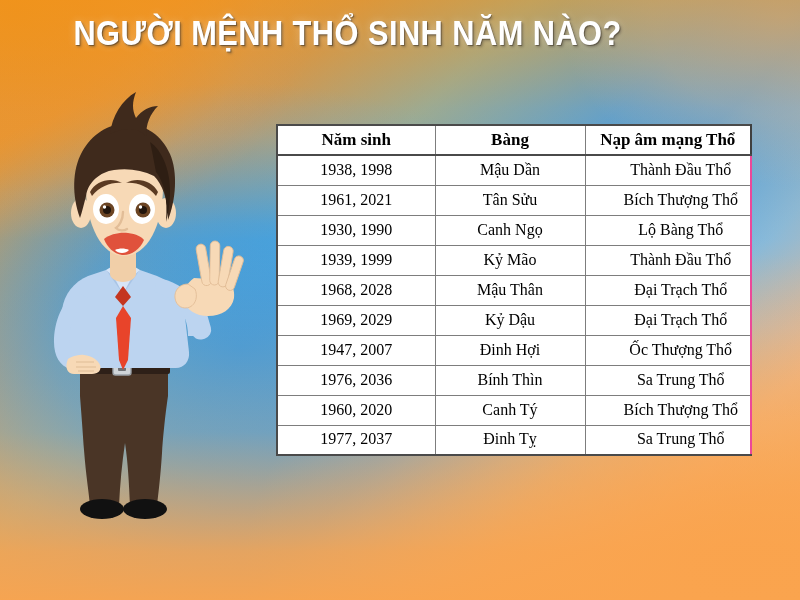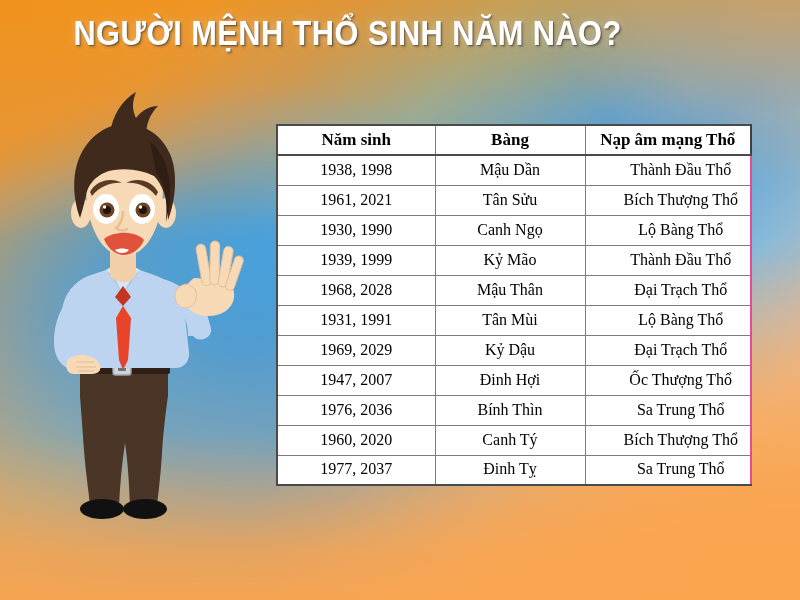--- a/index.html
+++ b/index.html
@@ -333,25 +333,20 @@
           <td>1939, 1999</td>
           <td>Kỷ Mão</td>
           <td>Thành Đầu Thổ</td>
         </tr>
         <tr>
           <td>1968, 2028</td>
           <td>Mậu Thân</td>
           <td>Đại Trạch Thổ</td>
         </tr>
         <tr>
-          <td>1931, 1991</td>
-          <td>Tân Mùi</td>
-          <td>Lộ Bàng Thổ</td>
-        </tr>
-        <tr>
           <td>1969, 2029</td>
           <td>Kỷ Dậu</td>
           <td>Đại Trạch Thổ</td>
         </tr>
         <tr>
           <td>1947, 2007</td>
           <td>Đinh Hợi</td>
           <td>Ốc Thượng Thổ</td>
         </tr>
         <tr>

